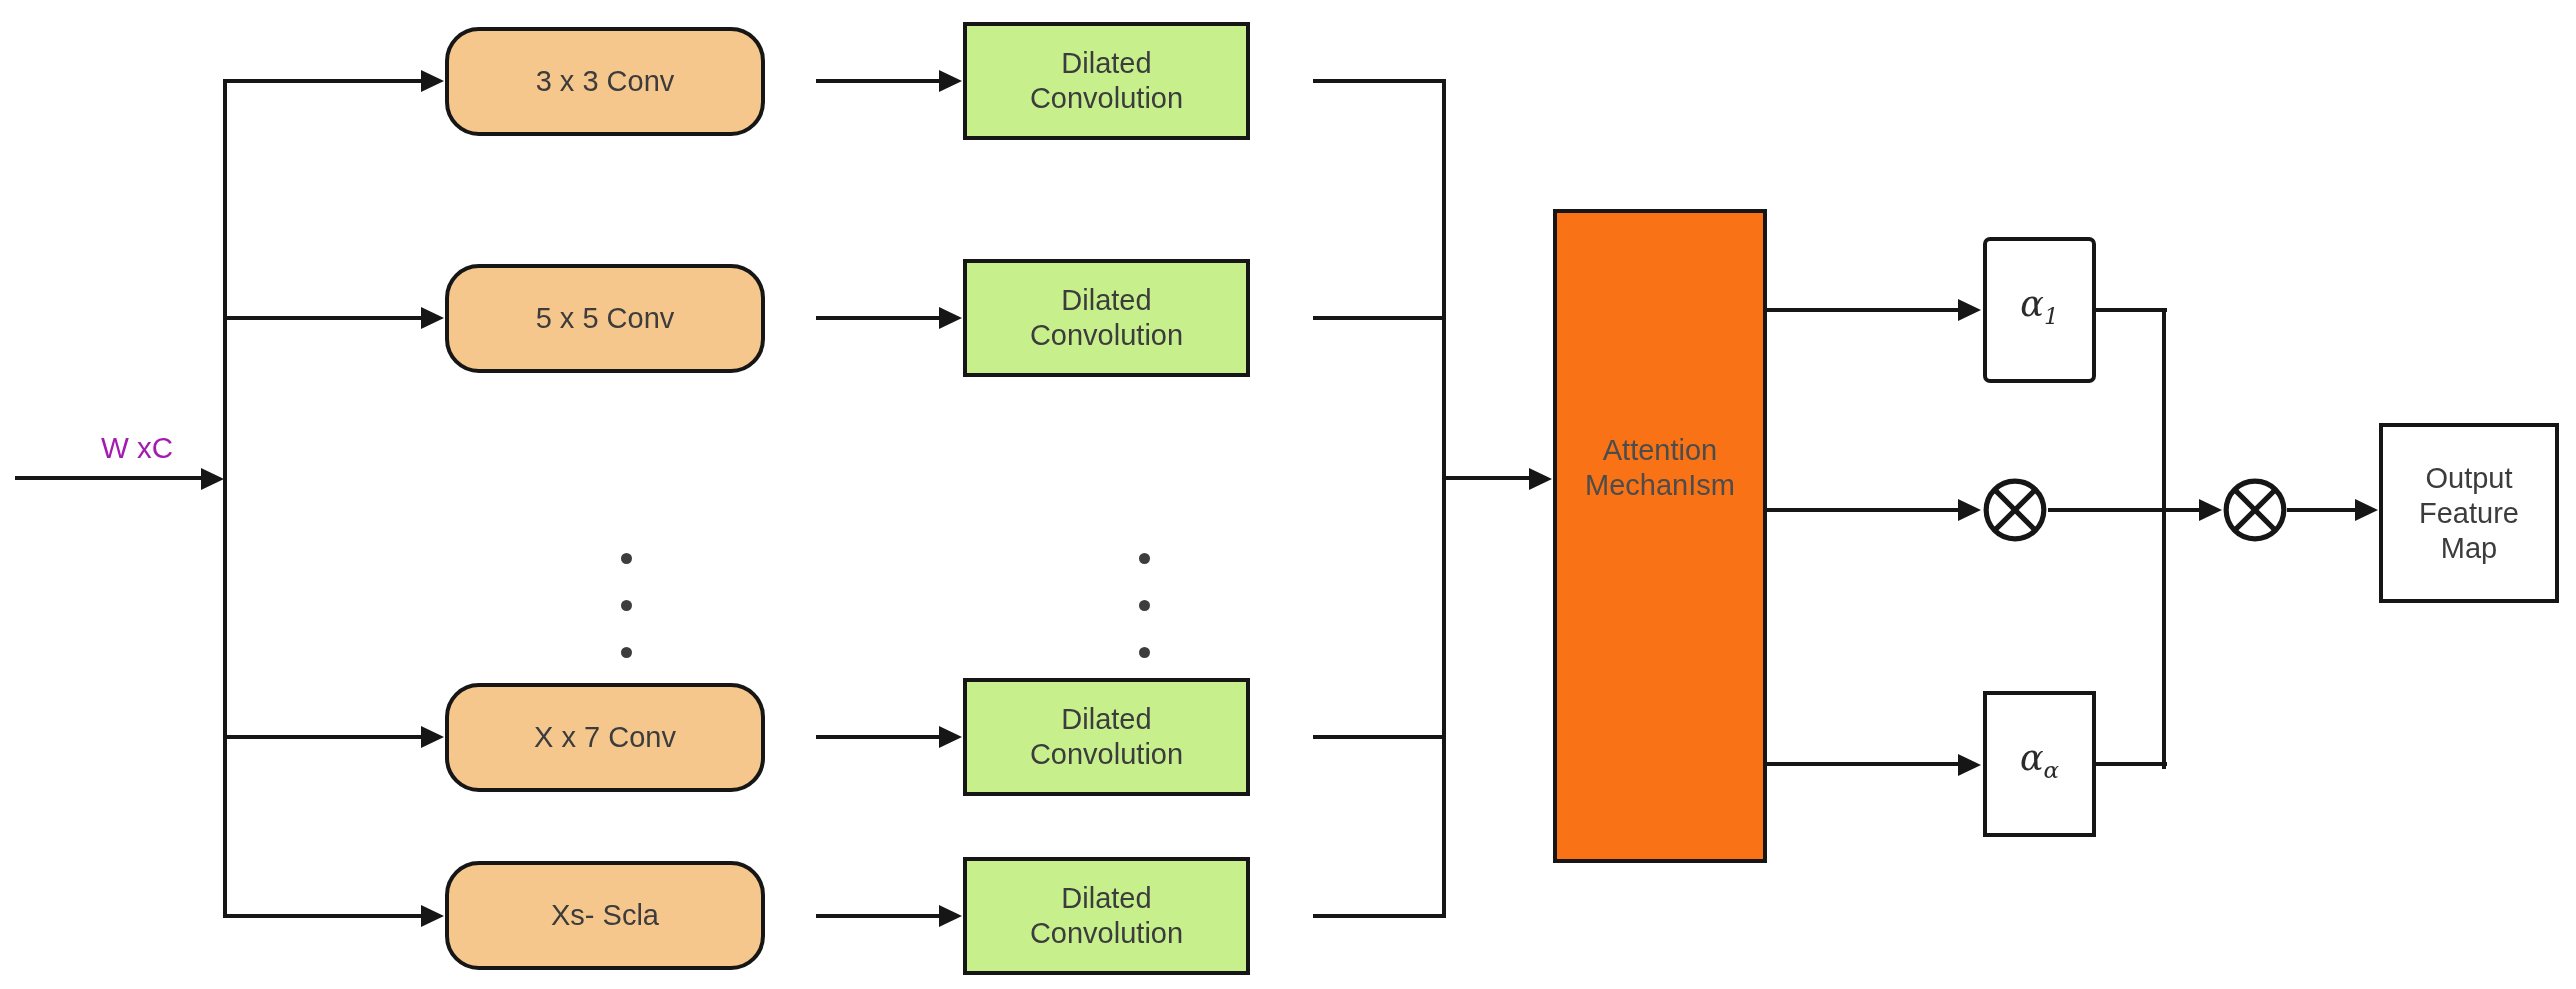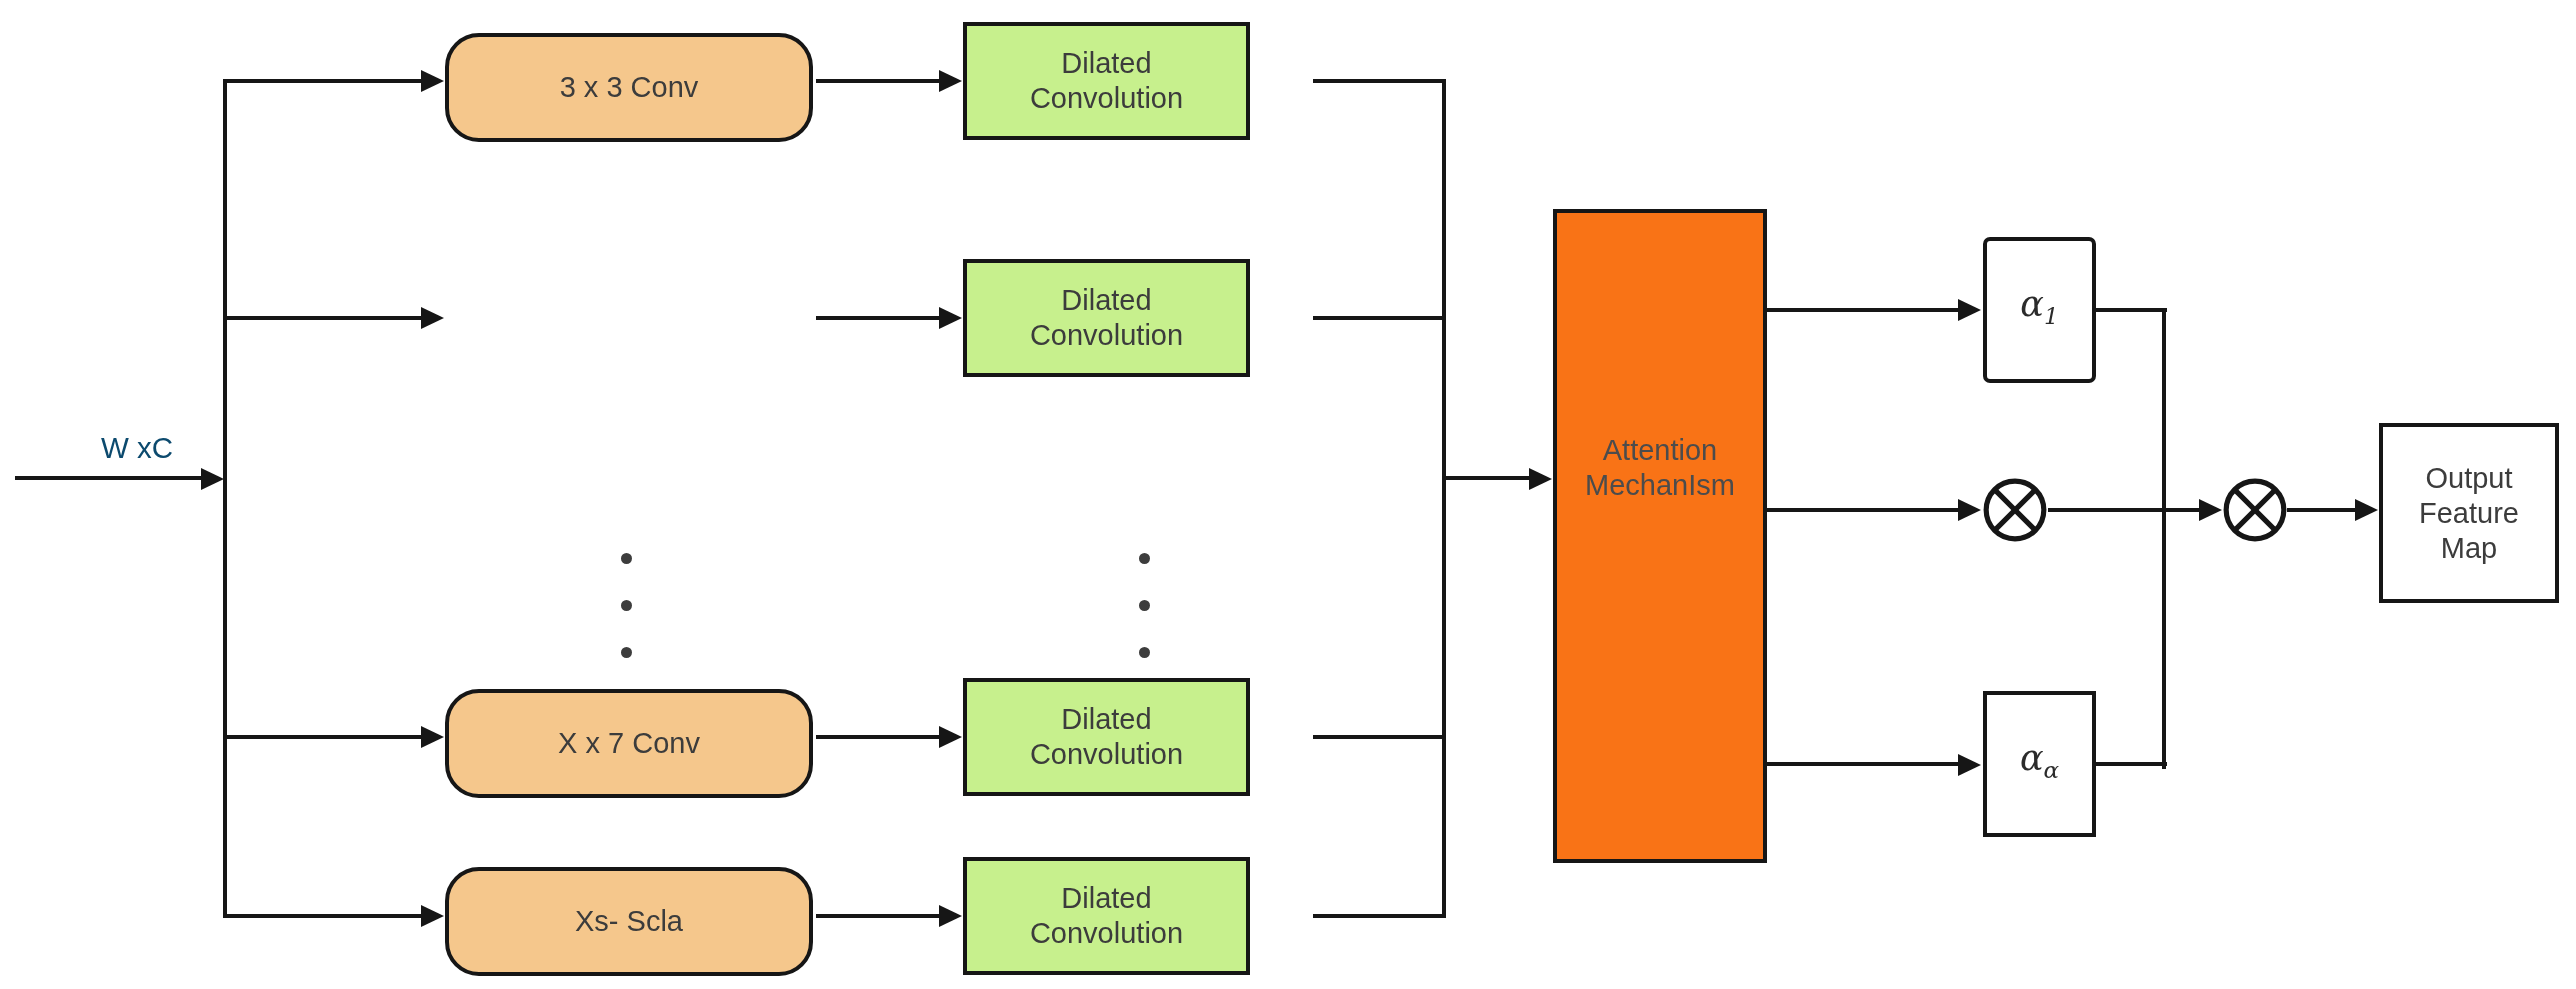--- a/index.html
+++ b/index.html
@@ -19,32 +19,32 @@
   .hln{position:absolute;height:4.4px;background:var(--line);}
   .vln{position:absolute;width:4.4px;background:var(--line);}
   
   .arr{position:absolute;width:0;height:0;
        border-top:11px solid transparent;border-bottom:11px solid transparent;
        border-left:23.6px solid var(--line);}
   
   .box{position:absolute;box-sizing:border-box;border:4.4px solid var(--line);
        display:flex;align-items:center;justify-content:center;text-align:center;
        color:var(--label-text);font-size:29px;line-height:35px;}
-  .conv{left:445px;width:368px;height:109px;border-radius:34px;background:var(--conv-fill);margin-top:6px;}
+  .conv{left:445px;width:320px;height:109px;border-radius:34px;background:var(--conv-fill);}
   .dilated{left:963px;width:287px;height:118px;background:var(--dilated-fill);}
   .pre{white-space:pre-line;}
   .attention{left:1553px;top:209px;width:214px;height:654px;background:#f97316;display:block;}
   .attention .lbl{position:absolute;left:0;right:0;top:220px;text-align:center;color:#4C4C4C;}
   .wbox{left:1983px;width:113px;height:146px;background:#fff;
         font-family:"DejaVu Serif",serif;font-style:italic;font-size:35px;color:#2b2b2b;}
   .wbox sub{font-size:23px;}
   .outbox{left:2379px;top:423px;width:180px;height:180px;background:#fff;}
   
   .inputlabel{position:absolute;left:63px;top:431px;width:148px;text-align:center;
-              font-size:29.5px;color:#0c4a6e;}
+              font-size:29.5px;color:#a21caf;}
   .dot{position:absolute;width:11px;height:11px;border-radius:50%;background:#3d3d3d;}
   .mult{position:absolute;width:68px;height:68px;color:var(--line);}
   .mult svg{display:block;width:68px;height:68px;}
 </style>
 </head>
 <body>
 
 <div class="canvas">
 
   <div class="inputlabel">W xC</div>
@@ -57,20 +57,23 @@
   <div class="arr" style="left:421px;top:70px;"></div>
   <div class="hln" style="left:223px;top:316px;width:199px;"></div>
   <div class="arr" style="left:421px;top:307px;"></div>
   <div class="hln" style="left:223px;top:735px;width:199px;"></div>
   <div class="arr" style="left:421px;top:726px;"></div>
   <div class="hln" style="left:223px;top:914px;width:199px;"></div>
   <div class="arr" style="left:421px;top:905px;"></div>
 
   <div class="box conv" style="top:26.6px;">
       <span>3 x 3 Conv</span>
+    </div>
+  <div class="box conv" style="top:264px;">
+      <span>5 x 5 Conv</span>
     </div>
   <div class="box conv" style="top:683px;">
       <span>X x 7 Conv</span>
     </div>
   <div class="box conv" style="top:861px;">
       <span>Xs- Scla</span>
     </div>
 
   <div class="hln" style="left:816px;top:79px;width:124px;"></div>
   <div class="arr" style="left:939px;top:70px;"></div>

